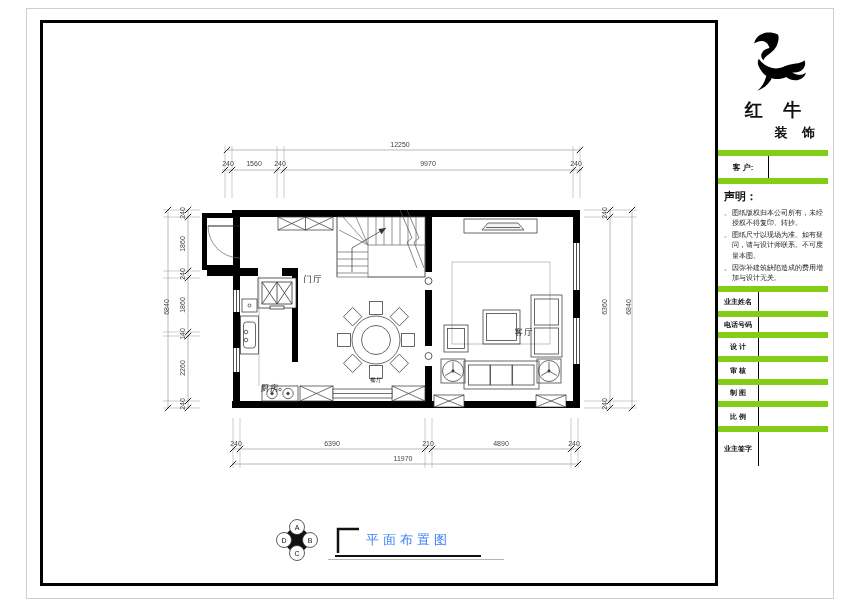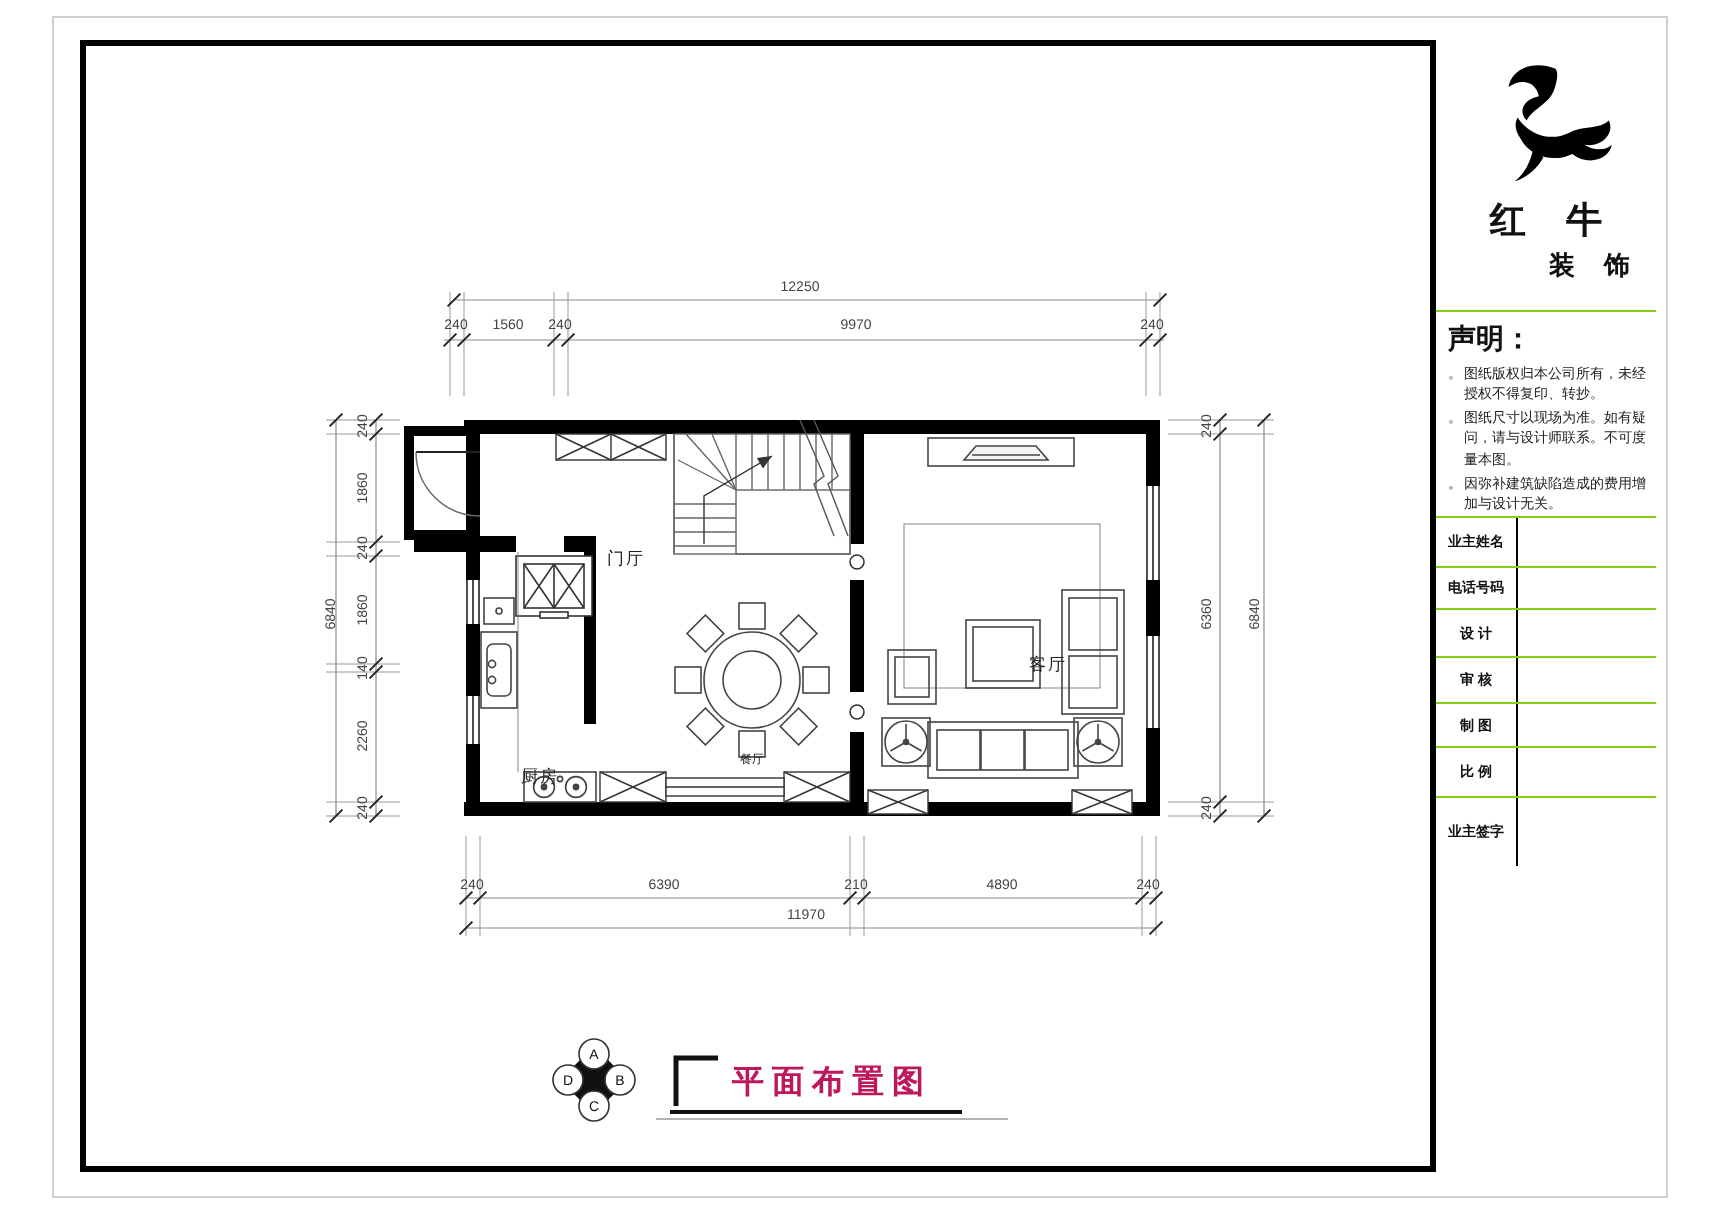--- a/index.html
+++ b/index.html
@@ -12,46 +12,46 @@
   .dim{position:absolute;font-size:7px;color:#444;white-space:nowrap;
        transform:translate(-50%,-50%);letter-spacing:0;}
   .dim.v{transform:translate(-50%,-50%) rotate(-90deg);}
   .room{position:absolute;font-size:8.5px;color:#222;letter-spacing:1px;white-space:nowrap;
         transform:translate(-50%,-50%);margin-top:40px;}
   .room.small{font-size:6px;letter-spacing:0;}
 
   
   .titleblock{position:absolute;left:715px;top:20px;width:113px;height:566px;
               border-left:3px solid #000;box-sizing:border-box;background:#fff;}
-  .tb-row{border-bottom:1px solid #84cc16;box-sizing:border-box;}
+  .tb-row{border-bottom:6px solid #84cc16;box-sizing:border-box;}
   .tb-logo{height:136px;position:relative;text-align:center;}
   .tb-logo svg{position:absolute;left:18px;top:6px;}
   .brand-main{position:absolute;left:0;top:78px;width:100%;font-family:"DejaVu Serif",serif;
               font-size:18px;letter-spacing:7px;text-indent:7px;font-weight:600;}
   .brand-sub{position:absolute;right:8px;top:104px;font-family:"DejaVu Serif",serif;
              font-size:13px;letter-spacing:5px;font-weight:600;}
   .tb-field{display:flex;align-items:center;}
   .tb-field .lbl{width:50px;border-right:1px solid #000;align-self:stretch;display:flex;
                  align-items:center;justify-content:center;font-size:8px;font-weight:700;white-space:nowrap;}
   .tb-field .val{flex:1;font-size:8px;padding-left:3px;}
   .tb-statement{height:102px;padding:5px 4px 0 6px;box-sizing:content-box;}
   .tb-statement{height:97px;}
-  .stmt-head{font-size:14px;font-weight:700;margin-bottom:4px;}
+  .stmt-head{font-size:11px;font-weight:700;margin-bottom:4px;}
   .stmt-list{list-style:none;margin:0;padding:0;}
   .stmt-list li{font-size:7px;line-height:1.45;color:#222;padding-left:8px;position:relative;margin-bottom:2px;}
   .stmt-list li::before{content:"。";position:absolute;left:0;top:0;font-size:7px;}
   .tb-content{height:70px;padding:8px 0 0 8px;font-size:15px;font-weight:700;letter-spacing:5px;box-sizing:border-box;}
   .tb-info{display:flex;align-items:center;}
   .tb-info .lbl{width:40px;border-right:1px solid #000;align-self:stretch;display:flex;
                 align-items:center;justify-content:center;font-size:7px;font-weight:600;white-space:nowrap;}
   .tb-info .val{flex:1;font-size:7px;padding-left:3px;}
 
   
   .ftitle{position:absolute;left:366px;top:531px;font-family:"DejaVu Serif",serif;
-          font-size:16px;font-weight:700;letter-spacing:4px;color:#be185d;white-space:nowrap;}
+          font-size:13px;font-weight:400;letter-spacing:4px;color:#3b82f6;white-space:nowrap;}
   .ftitle-line1{position:absolute;left:335px;top:555px;width:146px;height:2px;background:#111;}
   .ftitle-line2{position:absolute;left:328px;top:559px;width:176px;height:1px;background:#b5b5b5;}
   .bracket-svg{position:absolute;left:335px;top:526px;}
   .elev-svg{position:absolute;left:272px;top:516px;}
 </style>
 </head>
 <body>
 
 <div class="page">
   <div class="outer-edge"></div>
@@ -340,20 +340,24 @@
     <div class="tb-row tb-logo">
       <svg width="76" height="70" viewBox="0 0 100 86">
         <path fill="#000" d="M55,8 C40,2 26,8 24,20 C32,14 42,16 44,26 C34,28 30,36 36,42 C40,34 50,32 54,22 C56,16 57,11 55,8 Z"></path>
         <path fill="#000" d="M30,40 C38,52 52,56 64,50 C74,45 84,48 90,42 C94,50 86,60 74,58 C80,62 88,62 92,58 C90,68 76,72 66,64 C54,70 38,66 32,54 C28,48 28,44 30,40 Z"></path>
         <path fill="#000" d="M40,62 C38,70 34,78 28,82 C35,80 43,74 47,66 Z"></path>
       </svg>
       <div class="brand-main">红 牛</div>
       <div class="brand-sub">装 饰</div>
     </div>
 
+    <div class="tb-row tb-field" style="height:28px">
+      <div class="lbl">客  户:</div>
+      <div class="val"></div>
+    </div>
 
     <div class="tb-row tb-statement">
       <div class="stmt-head">声明：</div>
       <ul class="stmt-list">
         <li>图纸版权归本公司所有，未经授权不得复印、转抄。</li>
         <li>图纸尺寸以现场为准。如有疑问，请与设计师联系。不可度量本图。</li>
         <li>因弥补建筑缺陷造成的费用增加与设计无关。</li>
       </ul>
     </div>
 

